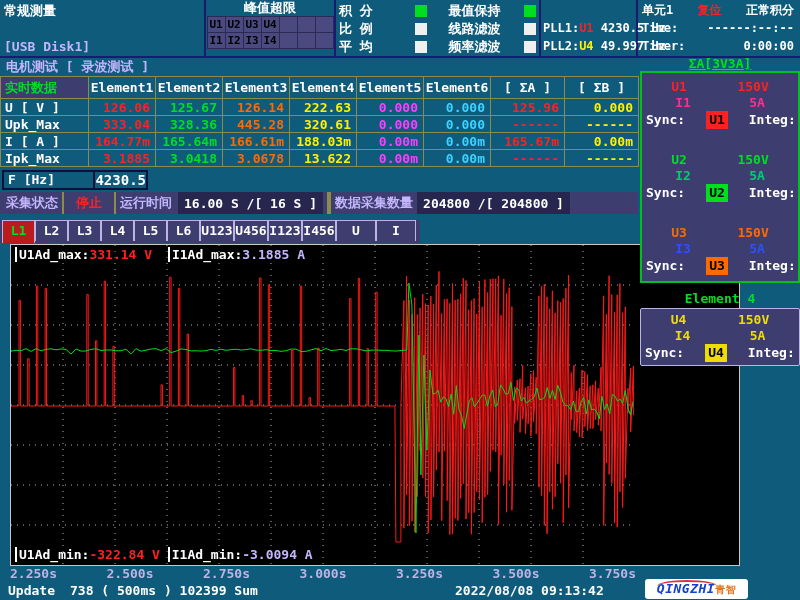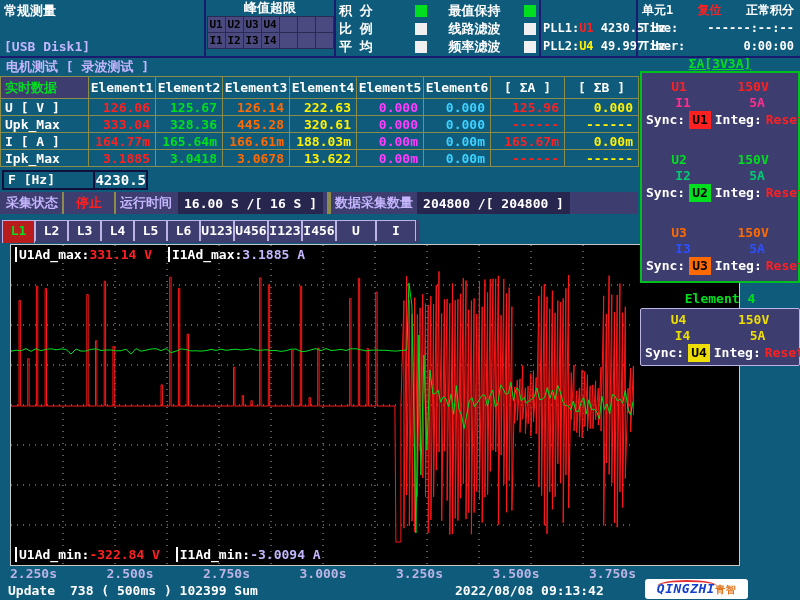--- a/index.html
+++ b/index.html
@@ -84,21 +84,21 @@
         border-top:2px solid #E03030;border-radius:50%/100% 100% 0 0}
   #logo .cn{font-style:normal;font-size:10px;color:#E07820}
 
   
   #sidebar{left:640px;top:58px;width:160px;height:523px}
   #sb-title{text-align:center;color:#00DE20;height:13px;line-height:12px;font-size:13px;
             text-decoration:underline}
   #sb-box{margin-top:0;height:212px;background:#3D3D70;border:2px solid #00C020;
           display:flex;flex-direction:column;justify-content:space-between;padding:6px 4px}
   .sb-el .ln{display:flex;justify-content:space-around;line-height:16px;font-size:13px}
-  .sb-sync{display:flex;justify-content:space-between;gap:4px;line-height:18px;font-size:13px;white-space:nowrap}
+  .sb-sync{display:flex;justify-content:space-between;gap:21px;line-height:18px;font-size:13px;white-space:nowrap}
   .syncval{color:#000;padding:0 3px;cursor:pointer}
   #el4-title{margin-top:9px;text-align:center;color:#00DE20;font-size:13px;line-height:14px}
   #el4-box{margin-top:2px;height:58px;background:#3D3D70;border:1px solid #BCB4E4;
            border-radius:2px;display:flex;flex-direction:column;justify-content:space-around;padding:2px 4px}
 </style>
 </head>
 <body>
 
 <div id="topbar" class="abs">
   <div id="tb-left" class="tbsec">
@@ -294,21 +294,21 @@
     <path id="wgrid" fill="none" stroke="#AAB4BE" stroke-width="1" stroke-dasharray="1 5" d="M52.0,0V320 M104.0,0V320 M156.0,0V320 M208.0,0V320 M260.0,0V320 M312.0,0V320 M364.0,0V320 M416.0,0V320 M468.0,0V320 M520.0,0V320 M572.0,0V320 M0,40.0H624 M0,80.0H624 M0,120.0H624 M0,160.0H624 M0,200.0H624 M0,240.0H624 M0,280.0H624 "></path>
     <path id="wu" fill="none" stroke-width="1" d="M0,161.0L8.0,161.0L8.0,55.4L9.4,55.4L9.4,161.0L16.7,161.0L16.7,113.7L18.1,113.7L18.1,161.0L25.4,161.0L25.4,41.1L26.8,41.1L26.8,161.0L34.1,161.0L34.1,43.5L35.5,43.5L35.5,161.0L75.8,161.0L75.8,49.4L77.2,49.4L77.2,161.0L84.5,161.0L84.5,95.8L85.9,95.8L85.9,161.0L93.2,161.0L93.2,36.2L94.6,36.2L94.6,161.0L101.9,161.0L101.9,101.3L103.3,101.3L103.3,161.0L150.0,161.0L150.0,139.8L151.4,139.8L151.4,161.0L158.7,161.0L158.7,32.3L160.1,32.3L160.1,161.0L167.4,161.0L167.4,43.3L168.8,43.3L168.8,161.0L176.1,161.0L176.1,89.1L177.5,89.1L177.5,161.0L222.5,161.0L222.5,122.4L223.9,122.4L223.9,161.0L231.2,161.0L231.2,150.6L232.6,150.6L232.6,161.0L239.9,161.0L239.9,155.7L241.3,155.7L241.3,161.0L248.6,161.0L248.6,32.9L250.0,32.9L250.0,161.0L257.3,161.0L257.3,39.9L258.7,39.9L258.7,161.0L280.6,161.0L280.6,105.3L282.0,105.3L282.0,161.0L289.3,161.0L289.3,41.1L290.7,41.1L290.7,161.0L298.0,161.0L298.0,152.6L299.4,152.6L299.4,161.0L306.7,161.0L306.7,103.2L308.1,103.2L308.1,161.0L338.6,161.0L338.6,53.6L340.0,53.6L340.0,161.0L347.3,161.0L347.3,33.3L348.7,33.3L348.7,161.0L356.0,161.0L356.0,103.5L357.4,103.5L357.4,161.0L364.7,161.0L364.7,47.2L366.1,47.2L366.1,161.0L383.9,161.0L384.9,297L389.9,297L389.9,161.0L392.9,55.5L392.9,283.2L395.6,31.3L395.6,250.0L398.3,55.2L398.3,280.7L401.0,69.2L401.0,276.2L403.7,52.7L403.7,286.9L406.4,69.5L406.4,251.6L409.1,62.8L409.1,205.5L411.8,49.2L411.8,232.9L414.5,58.6L414.5,251.7L417.2,60.0L417.2,288.0L419.9,51.1L419.9,275.0L422.6,59.2L422.6,251.9L425.3,40.1L425.3,225.1L428.0,26.4L428.0,207.0L430.7,68.5L430.7,275.8L433.4,54.4L433.4,206.2L436.1,53.9L436.1,255.6L438.8,58.3L438.8,289.6L441.5,38.5L441.5,288.8L444.2,55.2L444.2,273.4L446.9,54.1L446.9,275.6L449.6,48.8L449.6,253.2L452.3,33.2L452.3,238.7L455.0,35.5L455.0,274.2L457.7,64.8L457.7,267.6L460.4,55.6L460.4,289.2L463.1,53.4L463.1,267.6L465.8,69.0L465.8,246.6L468.5,36.3L468.5,254.6L471.2,61.8L471.2,277.6L473.9,34.5L473.9,252.2L476.6,47.5L476.6,249.7L479.3,34.1L479.3,226.3L482.0,33.7L482.0,205.3L484.7,33.8L484.7,207.0L487.4,30.8L487.4,279.5L490.1,70.2L490.1,210.1L492.8,33.9L492.8,239.4L495.5,48.5L495.5,267.2L498.2,42.6L498.2,235.6L500.9,61.6L500.9,265.4L503.6,141.9L503.6,178.3L506.3,134.9L506.3,175.3L509.0,133.8L509.0,187.4L511.7,120.4L511.7,174.3L514.4,142.8L514.4,188.7L517.1,141.2L517.1,178.7L519.8,128.7L519.8,191.0L522.5,125.5L522.5,177.0L525.2,132.3L525.2,188.8L527.9,50.8L527.9,242.1L530.6,41.2L530.6,250.6L533.3,39.2L533.3,280.2L536.0,51.8L536.0,288.8L538.7,63.8L538.7,247.1L541.4,45.7L541.4,264.3L544.1,67.9L544.1,251.8L546.8,55.6L546.8,218.8L549.5,57.2L549.5,238.2L552.2,53.4L552.2,277.8L554.9,43.3L554.9,230.1L557.6,30.1L557.6,263.1L560.3,127.5L560.3,174.5L563.0,120.0L563.0,186.0L565.7,145.8L565.7,187.6L568.4,142.9L568.4,192.1L571.1,124.8L571.1,192.5L573.8,126.5L573.8,181.5L576.5,129.7L576.5,185.8L579.2,140.8L579.2,183.6L581.9,139.8L581.9,183.5L584.6,135.8L584.6,174.8L587.3,143.0L587.3,180.1L590.0,122.2L590.0,186.1L592.7,50.8L592.7,280.5L595.4,68.9L595.4,218.0L598.1,30.6L598.1,229.4L600.8,49.6L600.8,238.4L603.5,67.0L603.5,277.9L606.2,49.9L606.2,282.2L608.9,38.5L608.9,246.9L611.6,67.7L611.6,262.5L614.3,61.8L614.3,233.4L617.0,143.3L617.0,168.1L619.7,123.0L619.7,186.8L622.4,121.1L622.4,170.1" stroke="#FF1818"></path>
     <path id="wi" fill="none" stroke-width="1" d="M0,105.0L0.0,106.2L5.0,105.2L10.0,105.8L15.0,103.6L20.0,106.4L25.0,103.7L30.0,105.8L35.0,104.3L40.0,103.8L45.0,104.8L50.0,104.0L55.0,104.4L60.0,109.0L65.0,104.0L70.0,106.1L75.0,106.0L80.0,104.4L85.0,103.8L90.0,105.5L95.0,105.0L100.0,105.0L105.0,105.8L110.0,105.7L115.0,104.2L120.0,109.1L125.0,103.6L130.0,106.2L135.0,105.2L140.0,104.0L145.0,103.7L150.0,105.6L155.0,103.7L160.0,107.6L165.0,106.2L170.0,103.9L175.0,104.5L180.0,105.9L185.0,105.8L190.0,106.1L195.0,105.6L200.0,104.4L205.0,105.4L210.0,104.2L215.0,105.3L220.0,104.7L225.0,104.2L230.0,105.0L235.0,104.6L240.0,103.8L245.0,105.1L250.0,105.3L255.0,104.7L260.0,105.6L265.0,105.5L270.0,106.4L275.0,105.7L280.0,104.1L285.0,104.1L290.0,106.5L295.0,106.3L300.0,104.9L305.0,103.6L310.0,105.7L315.0,103.5L320.0,105.5L325.0,105.1L330.0,104.3L335.0,105.5L340.0,103.8L345.0,103.8L350.0,104.8L355.0,105.9L360.0,105.2L365.0,105.0L370.0,105.3L375.0,105.3L380.0,105.8L385.0,106.1L390.0,105.5L395.9,105.0L397.9,38L400.9,60L402.9,170L404.9,288L407.9,90L409.9,230L412.9,110L415.9,205L418.9,125L421.9,149.0L424.5,148.4L427.1,145.1L429.7,157.2L432.3,151.8L434.9,153.6L437.5,161.6L440.1,149.0L442.7,169.2L445.3,140.7L447.9,164.5L450.5,170.1L453.1,183.6L455.7,170.0L458.3,155.7L460.9,152.7L463.5,161.6L466.1,158.2L468.7,153.9L471.3,150.1L473.9,150.3L476.5,161.2L479.1,150.0L481.7,145.0L484.3,162.1L486.9,157.6L489.5,139.8L492.1,143.7L494.7,149.2L497.3,148.5L499.9,137.2L502.5,155.5L505.1,143.3L507.7,144.5L510.3,156.1L512.9,152.4L515.5,158.1L518.1,155.7L520.7,154.2L523.3,151.8L525.9,143.0L528.5,154.7L531.1,154.2L533.7,152.3L536.3,142.6L538.9,153.3L541.5,145.2L544.1,154.5L546.7,140.3L549.3,146.9L551.9,156.9L554.5,160.5L557.1,160.8L559.7,165.1L562.3,156.1L564.9,166.2L567.5,166.5L570.1,157.1L572.7,152.4L575.3,169.1L577.9,154.7L580.5,164.6L583.1,164.2L585.7,166.6L588.3,174.1L590.9,151.2L593.5,164.5L596.1,158.8L598.7,168.9L601.3,149.4L603.9,151.0L606.5,156.1L609.1,154.1L611.7,158.3L614.3,145.4L616.9,163.0L619.5,170.1L622.1,156.4" stroke="#00DD20"></path>
   </svg>
   <div class="wlabel" id="wmax">
     <span class="u">U1Ad_max:</span><span class="red">331.14 V</span>
     <span class="u" style="margin-left:8px">I1Ad_max:</span><span class="green">3.1885 A</span>
   </div>
   <div class="wlabel" id="wmin">
     <span class="u">U1Ad_min:</span><span class="red">-322.84 V</span>
-    <span class="u" style="margin-left:8px">I1Ad_min:</span><span class="green">-3.0094 A</span>
+    <span class="u" style="">I1Ad_min:</span><span class="green">-3.0094 A</span>
   </div>
 </div>
 
 <div id="ticks" class="abs">
   <span>2.250s</span>
   <span>2.500s</span>
   <span>2.750s</span>
   <span>3.000s</span>
   <span>3.250s</span>
   <span>3.500s</span>

